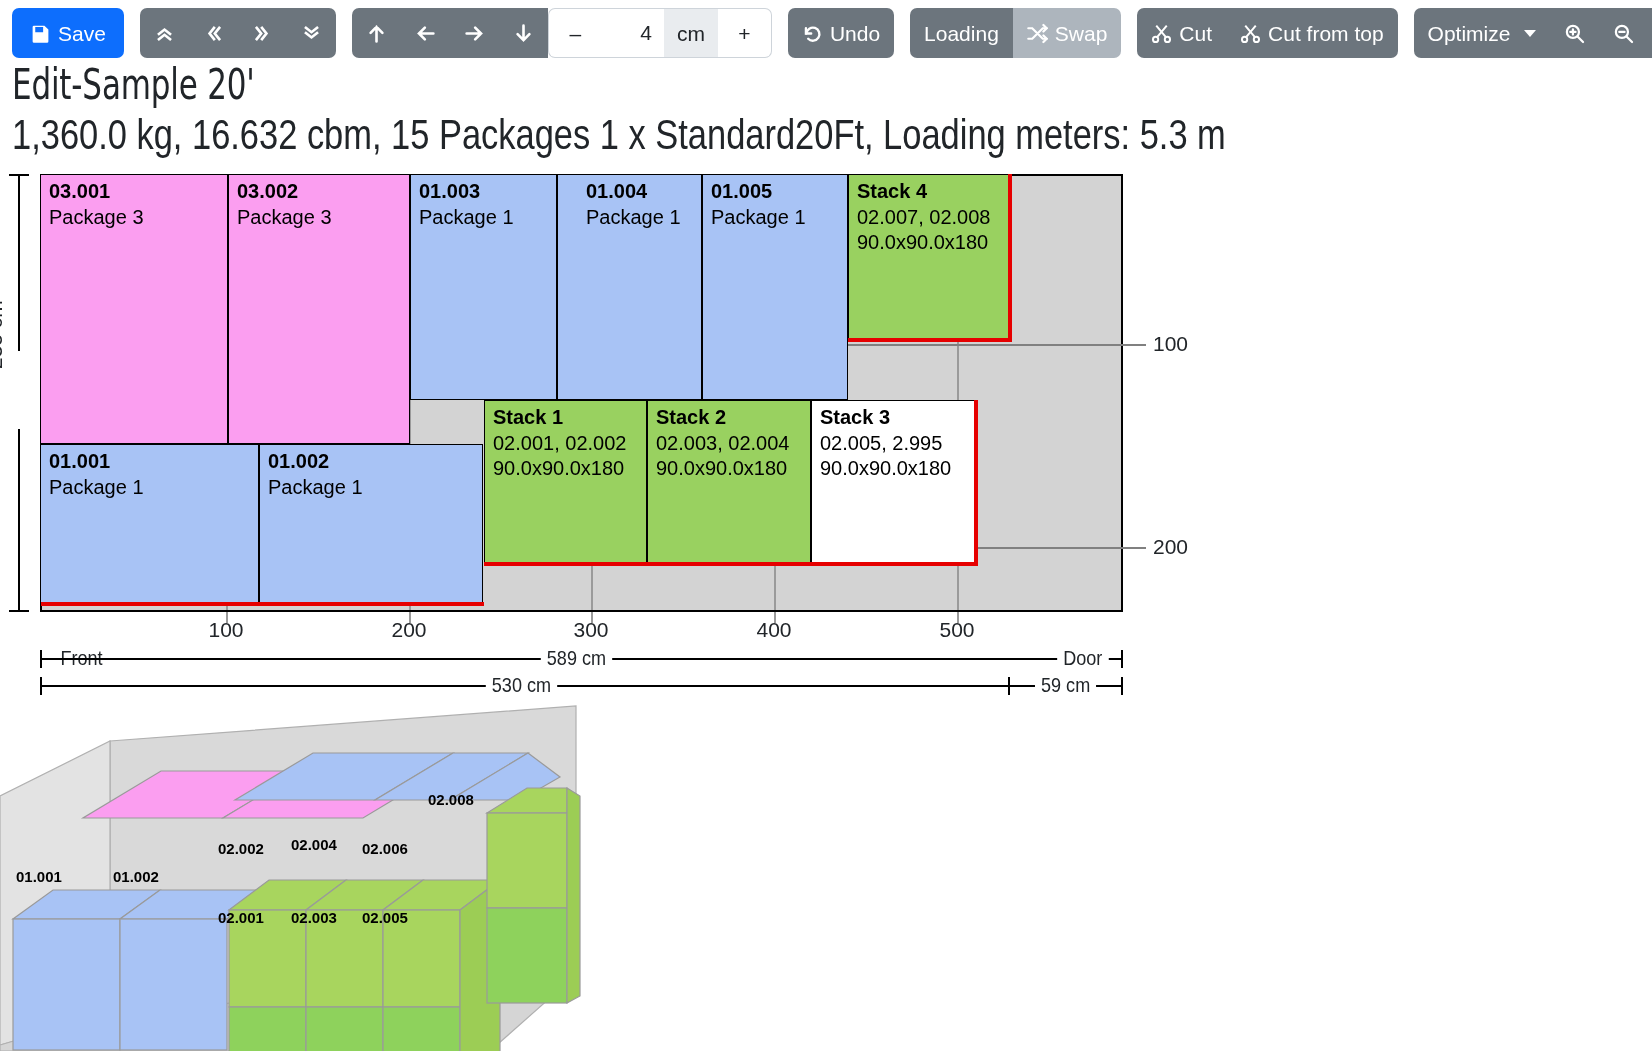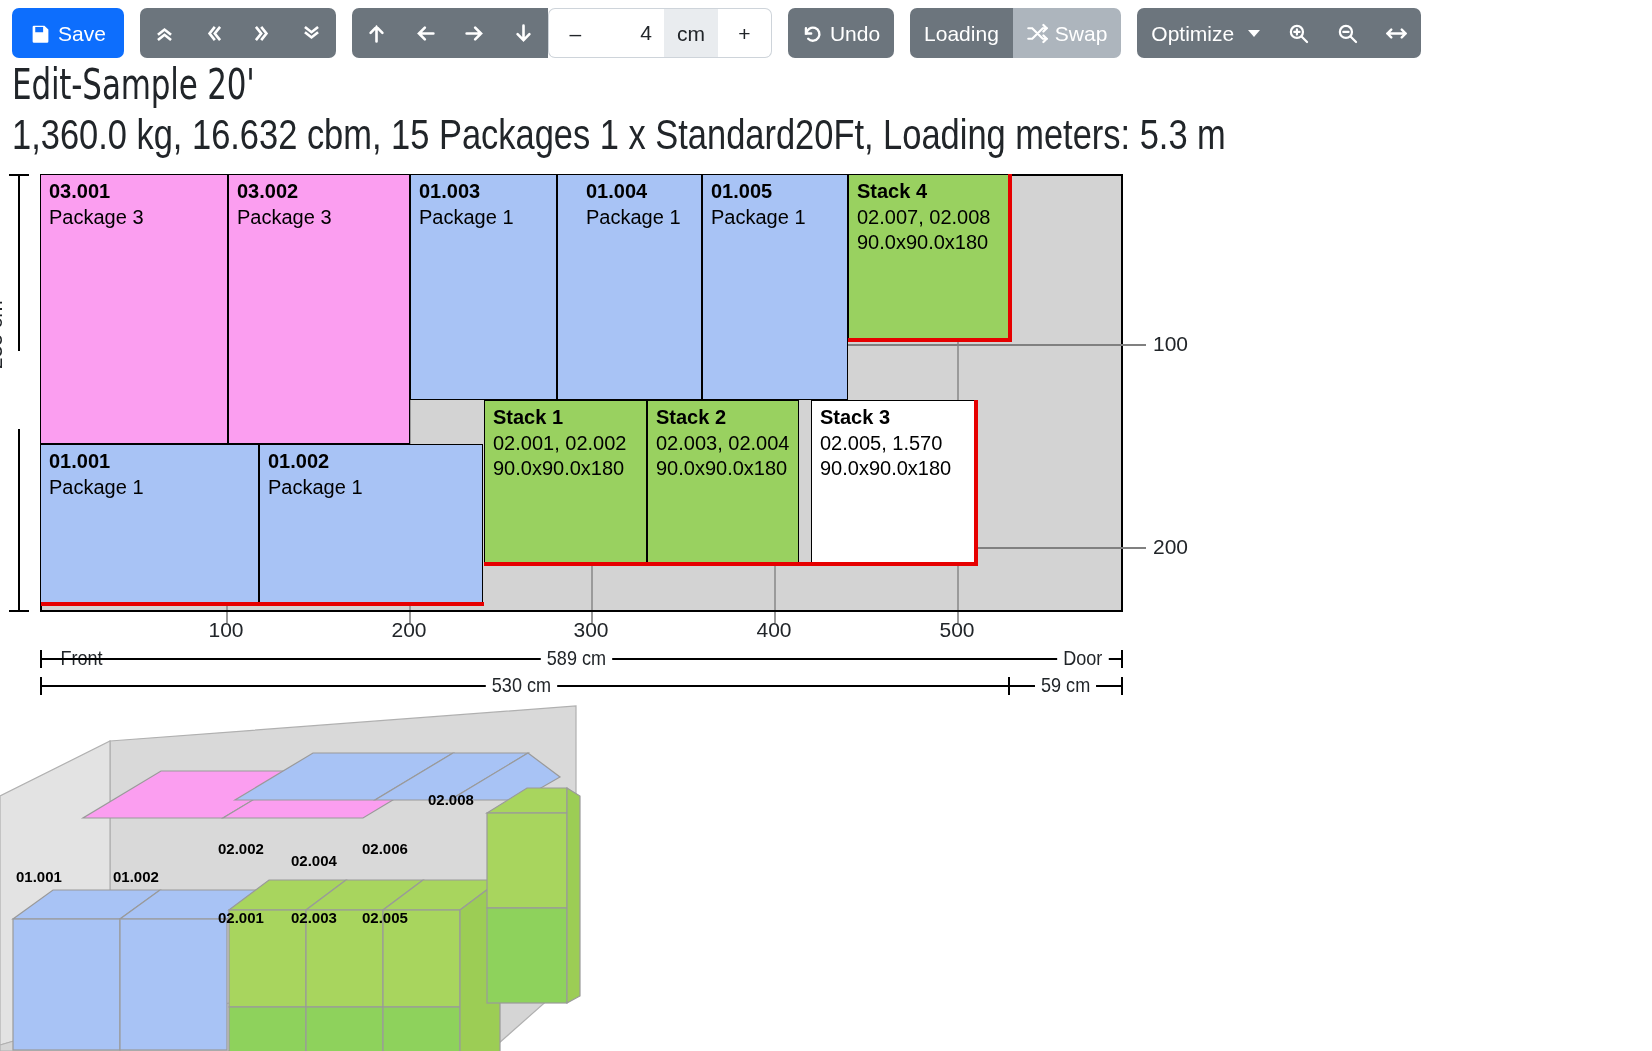--- a/index.html
+++ b/index.html
@@ -234,20 +234,42 @@
       <span class="ico">
         <svg class="icosvg" viewBox="0 0 16 16" stroke="#fff" stroke-width="1.7" fill="none" stroke-linecap="round">
             <path d="M1 4h3l8 8h3M1 12h3l8-8h3"></path>
             <path d="M12.5 1.5L15 4l-2.5 2.5M12.5 9.5L15 12l-2.5 2.5" fill="none"></path>
           </svg>
       </span>
       <span>Swap</span>
     </button>
   </div>
 
+  <div class="btn-group">
+    <button class="btn">
+      <span class="ico">
+        <svg class="icosvg" viewBox="0 0 16 16" stroke="#fff" stroke-width="1.5" fill="none">
+            <circle cx="3.5" cy="12.5" r="2"></circle>
+            <circle cx="12.5" cy="12.5" r="2"></circle>
+            <path d="M4.5 11L12 2M11.5 11L4 2"></path>
+          </svg>
+      </span>
+      <span>Cut</span>
+    </button>
+    <button class="btn">
+      <span class="ico">
+        <svg class="icosvg" viewBox="0 0 16 16" stroke="#fff" stroke-width="1.5" fill="none">
+            <circle cx="3.5" cy="12.5" r="2"></circle>
+            <circle cx="12.5" cy="12.5" r="2"></circle>
+            <path d="M4.5 11L12 2M11.5 11L4 2"></path>
+          </svg>
+      </span>
+      <span>Cut from top</span>
+    </button>
+  </div>
 
   <div class="btn-group">
     <button class="btn">
       <span>Optimize</span>
       <span class="caret"></span>
     </button>
     <button class="btn">
       <span class="ico">
         <svg class="icosvg" viewBox="0 0 16 16" stroke="#fff" stroke-width="1.7" fill="none" stroke-linecap="round">
             <circle cx="6.8" cy="6.8" r="4.6"></circle>
@@ -325,28 +347,28 @@
       </div>
       <div class="item blue" style="left: 259px; top: 276px; width: 224px; height: 162px;">
         <span class="nm">01.002</span>
         <span class="ln">Package 1</span>
       </div>
       <div class="item green" style="left: 484px; top: 232px; width: 163px; height: 165px;">
         <span class="nm">Stack 1</span>
         <span class="ln">02.001, 02.002</span>
         <span class="ln">90.0x90.0x180</span>
       </div>
-      <div class="item green" style="left: 647px; top: 232px; width: 152px; height: 165px;">
+      <div class="item green" style="left: 647px; top: 232px; width: 164px; height: 165px;">
         <span class="nm">Stack 2</span>
         <span class="ln">02.003, 02.004</span>
         <span class="ln">90.0x90.0x180</span>
       </div>
       <div class="item white-bx" style="left: 811px; top: 232px; width: 166px; height: 165px;">
         <span class="nm">Stack 3</span>
-        <span class="ln">02.005, 1.570</span>
+        <span class="ln">02.005, 2.995</span>
         <span class="ln">90.0x90.0x180</span>
       </div>
     </div>
 
   <div class="redline" style="left:41px;top:434px;width:443px;height:4px;"></div>
   <div class="redline" style="left:484px;top:394px;width:494px;height:4px;"></div>
   <div class="redline" style="left:974px;top:232px;width:4px;height:166px;"></div>
   <div class="redline" style="left:1008px;top:6px;width:4px;height:168px;"></div>
   <div class="redline" style="left:848px;top:170px;width:164px;height:4px;"></div>
 
@@ -429,20 +451,20 @@
       <polygon points="487,813 527,788 567,788 567,813" fill="#a8d55e" stroke="#9a9a9a" stroke-width="1.2"></polygon>
       <rect x="487" y="813" width="80" height="95" fill="#a8d55e" stroke="#9a9a9a" stroke-width="1.2"></rect>
       <rect x="487" y="908" width="80" height="95" fill="#8ed25c" stroke="#9a9a9a" stroke-width="1.2"></rect>
       <polygon points="567,788 580,796 580,996 567,1003" fill="#9ccd55" stroke="#9a9a9a" stroke-width="1.2"></polygon>
     </g>
   </svg>
   <div id="labels3d-layer">
       <div class="lbl3d" style="left: 16px; top: 168px;">01.001</div>
       <div class="lbl3d" style="left: 113px; top: 168px;">01.002</div>
       <div class="lbl3d" style="left: 218px; top: 140px;">02.002</div>
-      <div class="lbl3d" style="left: 291px; top: 152px; text-align: center;">02.004</div>
+      <div class="lbl3d" style="left: 291px; top: 136px; text-align: center;">02.004</div>
       <div class="lbl3d" style="left: 362px; top: 140px;">02.006</div>
       <div class="lbl3d" style="left: 218px; top: 209px;">02.001</div>
       <div class="lbl3d" style="left: 291px; top: 209px; text-align: center;">02.003</div>
       <div class="lbl3d" style="left: 362px; top: 209px;">02.005</div>
       <div class="lbl3d" style="left: 428px; top: 91px;">02.008</div>
     </div>
 </div>
 
 </body></html>

